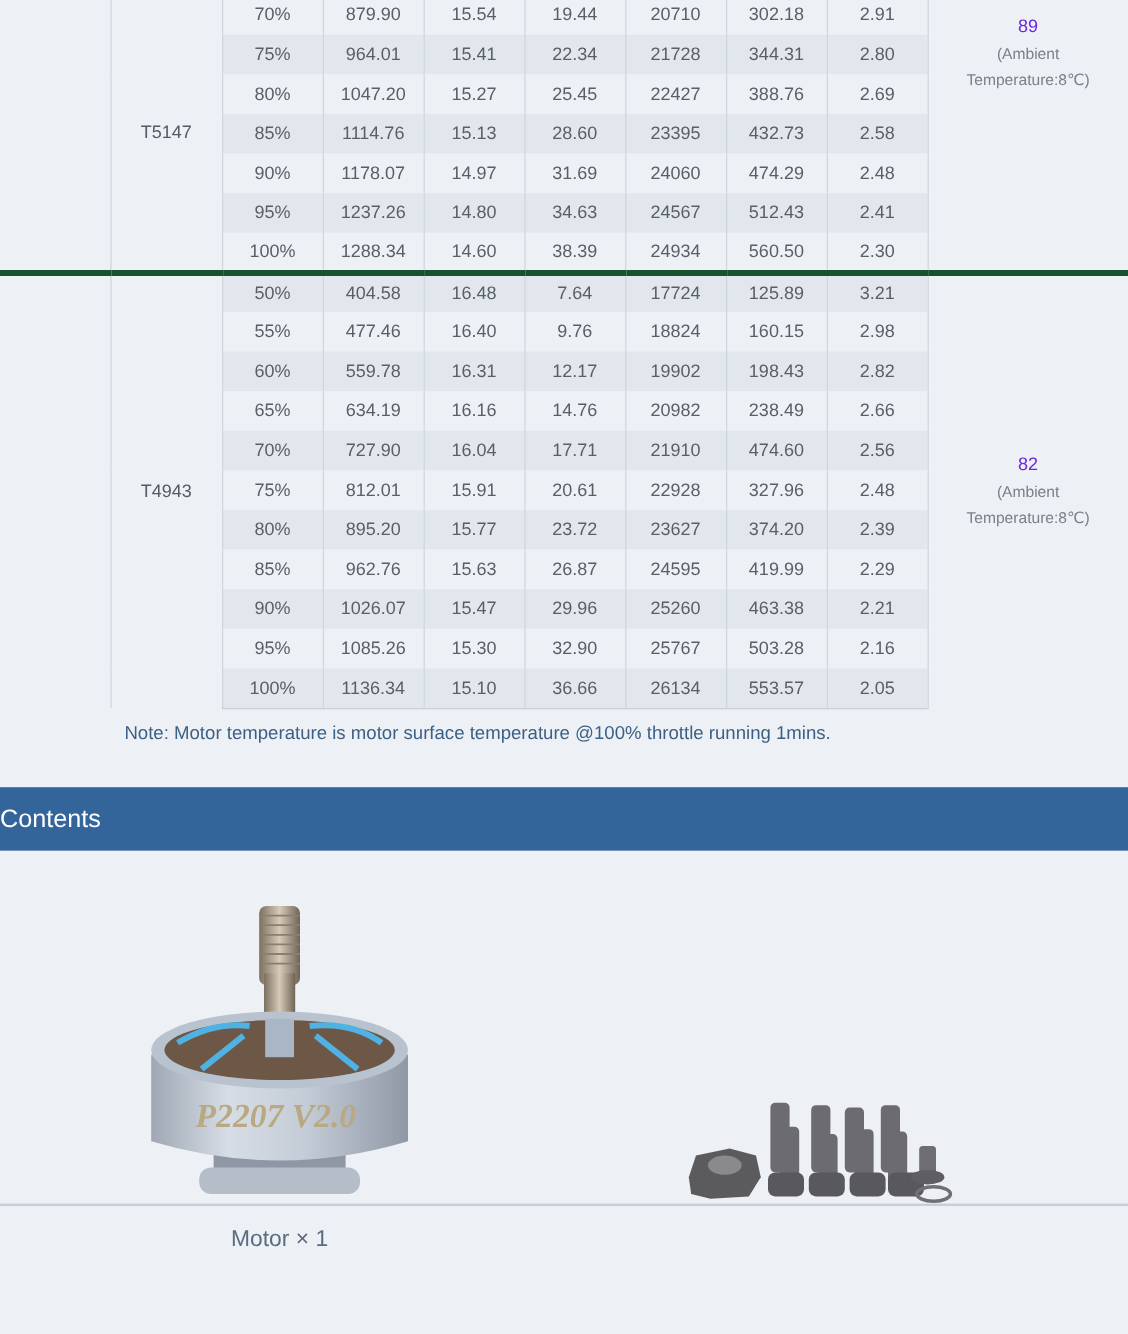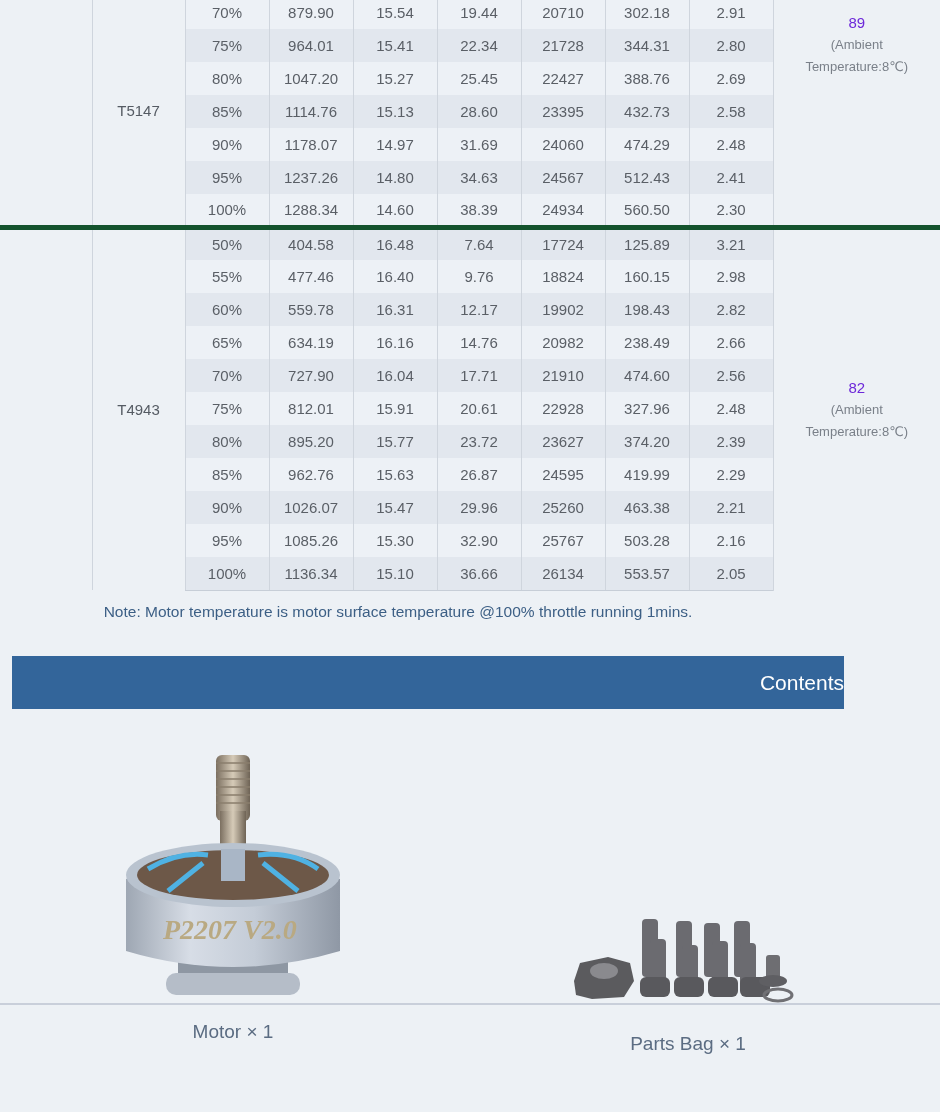--- a/index.html
+++ b/index.html
@@ -19,21 +19,21 @@
     table.perf tr td.v { background: #edf1f6; }
     table.perf td.model { background: #edf1f5; font-size: 15px; color: #555b63; }
     table.perf td.temp { background: #edf1f5; font-size: 13px; line-height: 22px; color: #7a8089; }
     table.perf td.temp .tval { font-size: 15px; color: #6d28d9; display: block; }
     table.perf tr.last td { border-bottom: 1px solid #c7ced7; }
 
     .note-area { position: absolute; left: 0; top: 591px; width: 796px; height: 65px; text-align: center; }
     .note-line1 { font-size: 15.5px; color: #3c5f85; margin-top: 10px; line-height: 22px; }
     .note-line2 { font-size: 15px; color: #767c85; line-height: 22px; }
 
-    .contents-bar { position: absolute; left: 12px; top: 656px; width: 832px; height: 53px; background: #33659a; color: #ffffff; font-size: 21px; text-align: right; line-height: 53px; }
+    .contents-bar { position: absolute; left: 0; top: 656px; width: 940px; height: 53px; background: #33659a; color: #ffffff; font-size: 21px; text-align: left; line-height: 53px; }
 
     .contents-area { position: absolute; left: 0; top: 709px; width: 940px; height: 296px; background: #edf1f5; }
     .item { position: absolute; text-align: center; }
     .item-label { font-size: 19px; color: #5b6c82; }
     .bottom-line { position: absolute; left: 0; bottom: 0; width: 940px; height: 2px; background: #c9cfda; }
   </style>
 </head>
 <body>
 
 <div class="table-wrap">
@@ -291,17 +291,16 @@
       <g fill="#59595d">
         <rect x="72" y="66" width="30" height="20" rx="6"></rect>
           <rect x="106" y="66" width="30" height="20" rx="6"></rect>
         <rect x="140" y="66" width="30" height="20" rx="6"></rect>
           <rect x="172" y="66" width="30" height="20" rx="6"></rect>
       </g>
       <rect x="198" y="44" width="14" height="24" rx="3" fill="#6e6e72"></rect>
       <ellipse cx="205" cy="70" rx="14" ry="6" fill="#5f5f63"></ellipse>
       <ellipse cx="210" cy="84" rx="14" ry="6" fill="none" stroke="#707074" stroke-width="3"></ellipse>
     </svg>
-    <div class="item-label" style="margin-top:18px;">Parts Bag × 1</div>
   </div>
 
   <div class="bottom-line"></div>
 </div>
 
 </body></html>

